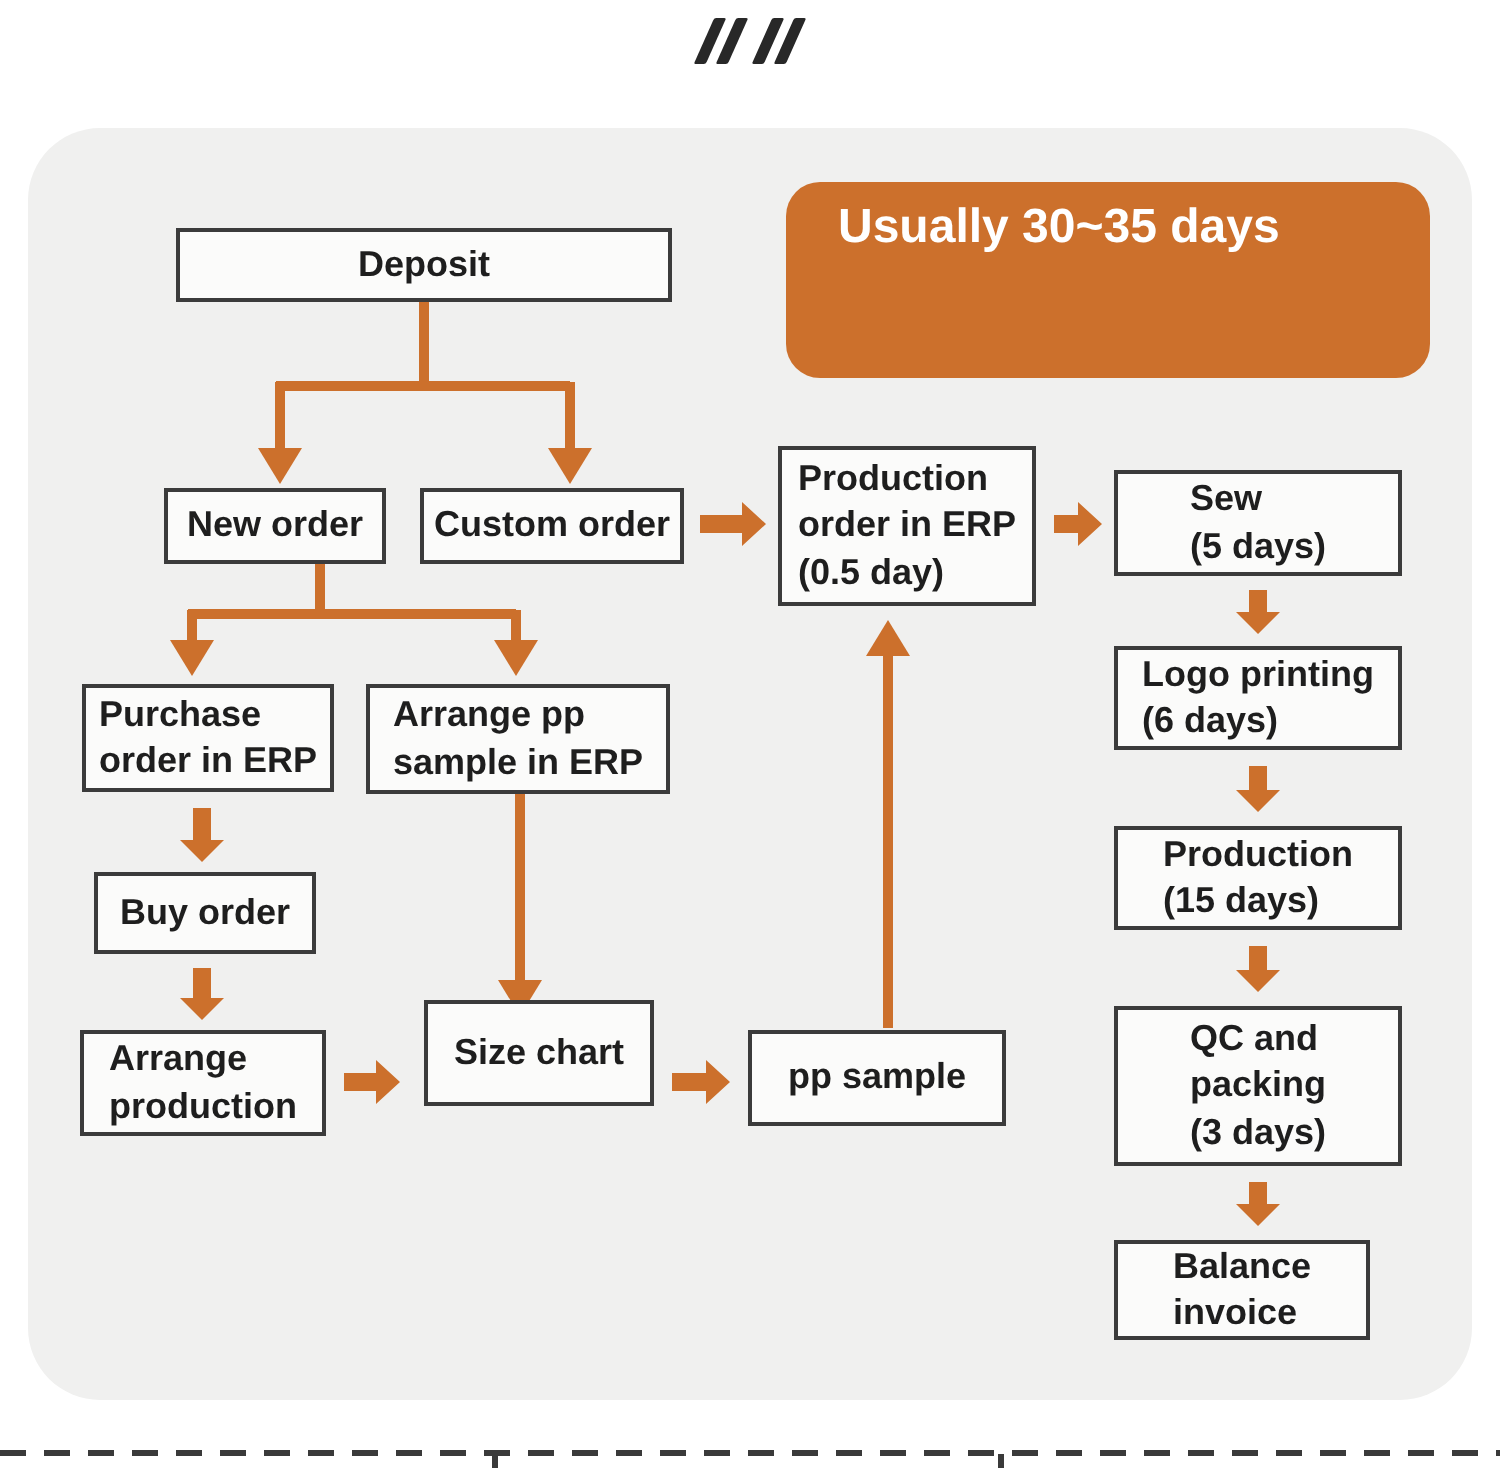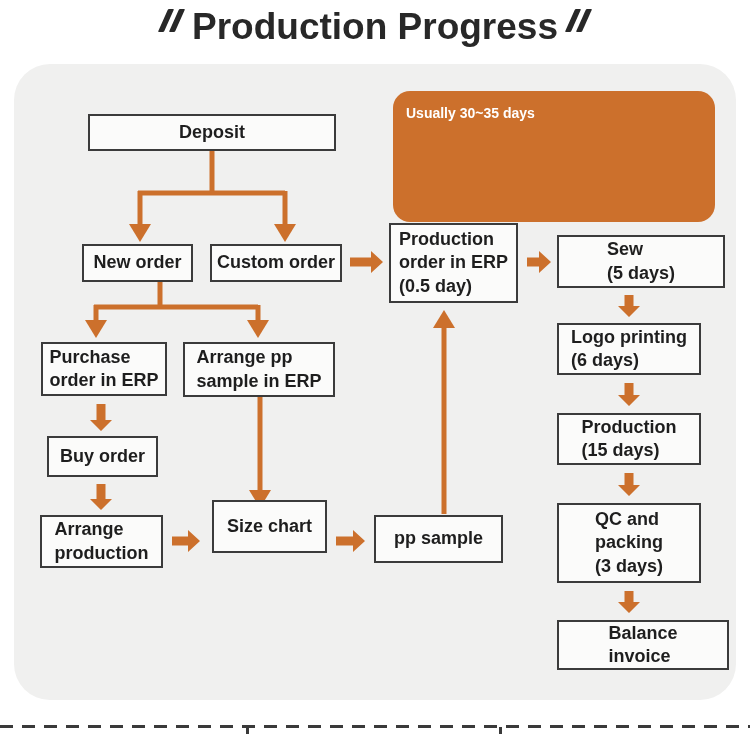--- a/index.html
+++ b/index.html
@@ -39,24 +39,24 @@
   
   .node{
     position:absolute;box-sizing:border-box;
     background:var(--box-bg);border:2px solid var(--box-border);
     display:flex;align-items:center;justify-content:center;
     text-align:left;font-weight:bold;font-size:18px;line-height:1.3;
     color:var(--text);white-space:pre-line;
   }
   
   .callout{
-    position:absolute;left:393px;top:91px;width:322px;height:131px;
+    position:absolute;left:393px;top:91px;width:322px;height:98px;
     box-sizing:border-box;background:var(--accent);border-radius:17px;
-    color:#ffffff;font-weight:bold;font-size:14px;line-height:33px;
-    padding:6px 0 0 13px;
+    color:#ffffff;font-weight:bold;font-size:24px;line-height:33px;
+    padding:6px 0 0 26px;
   }
   
   svg.arrows{position:absolute;left:0;top:0;pointer-events:none;}
   .arrow-line{stroke:var(--accent);stroke-width:5;fill:none;}
   .arrow-solid{fill:var(--accent);}
   marker path{fill:var(--accent);}
   
   .bottom-dash{
     position:absolute;left:0;top:725px;width:750px;height:3px;
     background:repeating-linear-gradient(90deg,var(--dash) 0 13px,transparent 13px 22px);
@@ -64,21 +64,20 @@
   .dash-tick{position:absolute;width:3px;height:7px;background:var(--dash);top:727px;}
 </style>
 </head>
 <body>
 
 <div class="title-row">
   <span class="quote-mark">
       <i></i>
       <i></i>
     </span>
-  <span class="title-text">Production Progress</span>
   <span class="quote-mark">
       <i></i>
       <i></i>
     </span>
 </div>
 
 <div class="panel"></div>
 
 <svg class="arrows" width="750" height="735" viewBox="0 0 750 735">
   <defs>
@@ -123,27 +122,27 @@
 <div class="node" style="left:183px;top:342px;width:152px;height:55px">Arrange pp
 sample in ERP</div>
 <div class="node" style="left:47px;top:436px;width:111px;height:41px">Buy order</div>
 <div class="node" style="left:40px;top:515px;width:123px;height:53px">Arrange
 production</div>
 <div class="node" style="left:212px;top:500px;width:115px;height:53px">Size chart</div>
 <div class="node" style="left:374px;top:515px;width:129px;height:48px">pp sample</div>
 <div class="node" style="left:389px;top:223px;width:129px;height:80px">Production
 order in ERP
 (0.5 day)</div>
-<div class="node" style="left:557px;top:235px;width:168px;height:53px">Sew
+<div class="node" style="left:557px;top:235px;width:144px;height:53px">Sew
 (5 days)</div>
 <div class="node" style="left:557px;top:323px;width:144px;height:52px">Logo printing
 (6 days)</div>
 <div class="node" style="left:557px;top:413px;width:144px;height:52px">Production
 (15 days)</div>
 <div class="node" style="left:557px;top:503px;width:144px;height:80px">QC and
 packing
 (3 days)</div>
-<div class="node" style="left:557px;top:620px;width:172px;height:50px">Balance
+<div class="node" style="left:557px;top:620px;width:128px;height:50px">Balance
 invoice</div>
 
 <div class="bottom-dash"></div>
 <div class="dash-tick" style="left:246px"></div>
 <div class="dash-tick" style="left:499px"></div>
 
 </body></html>

